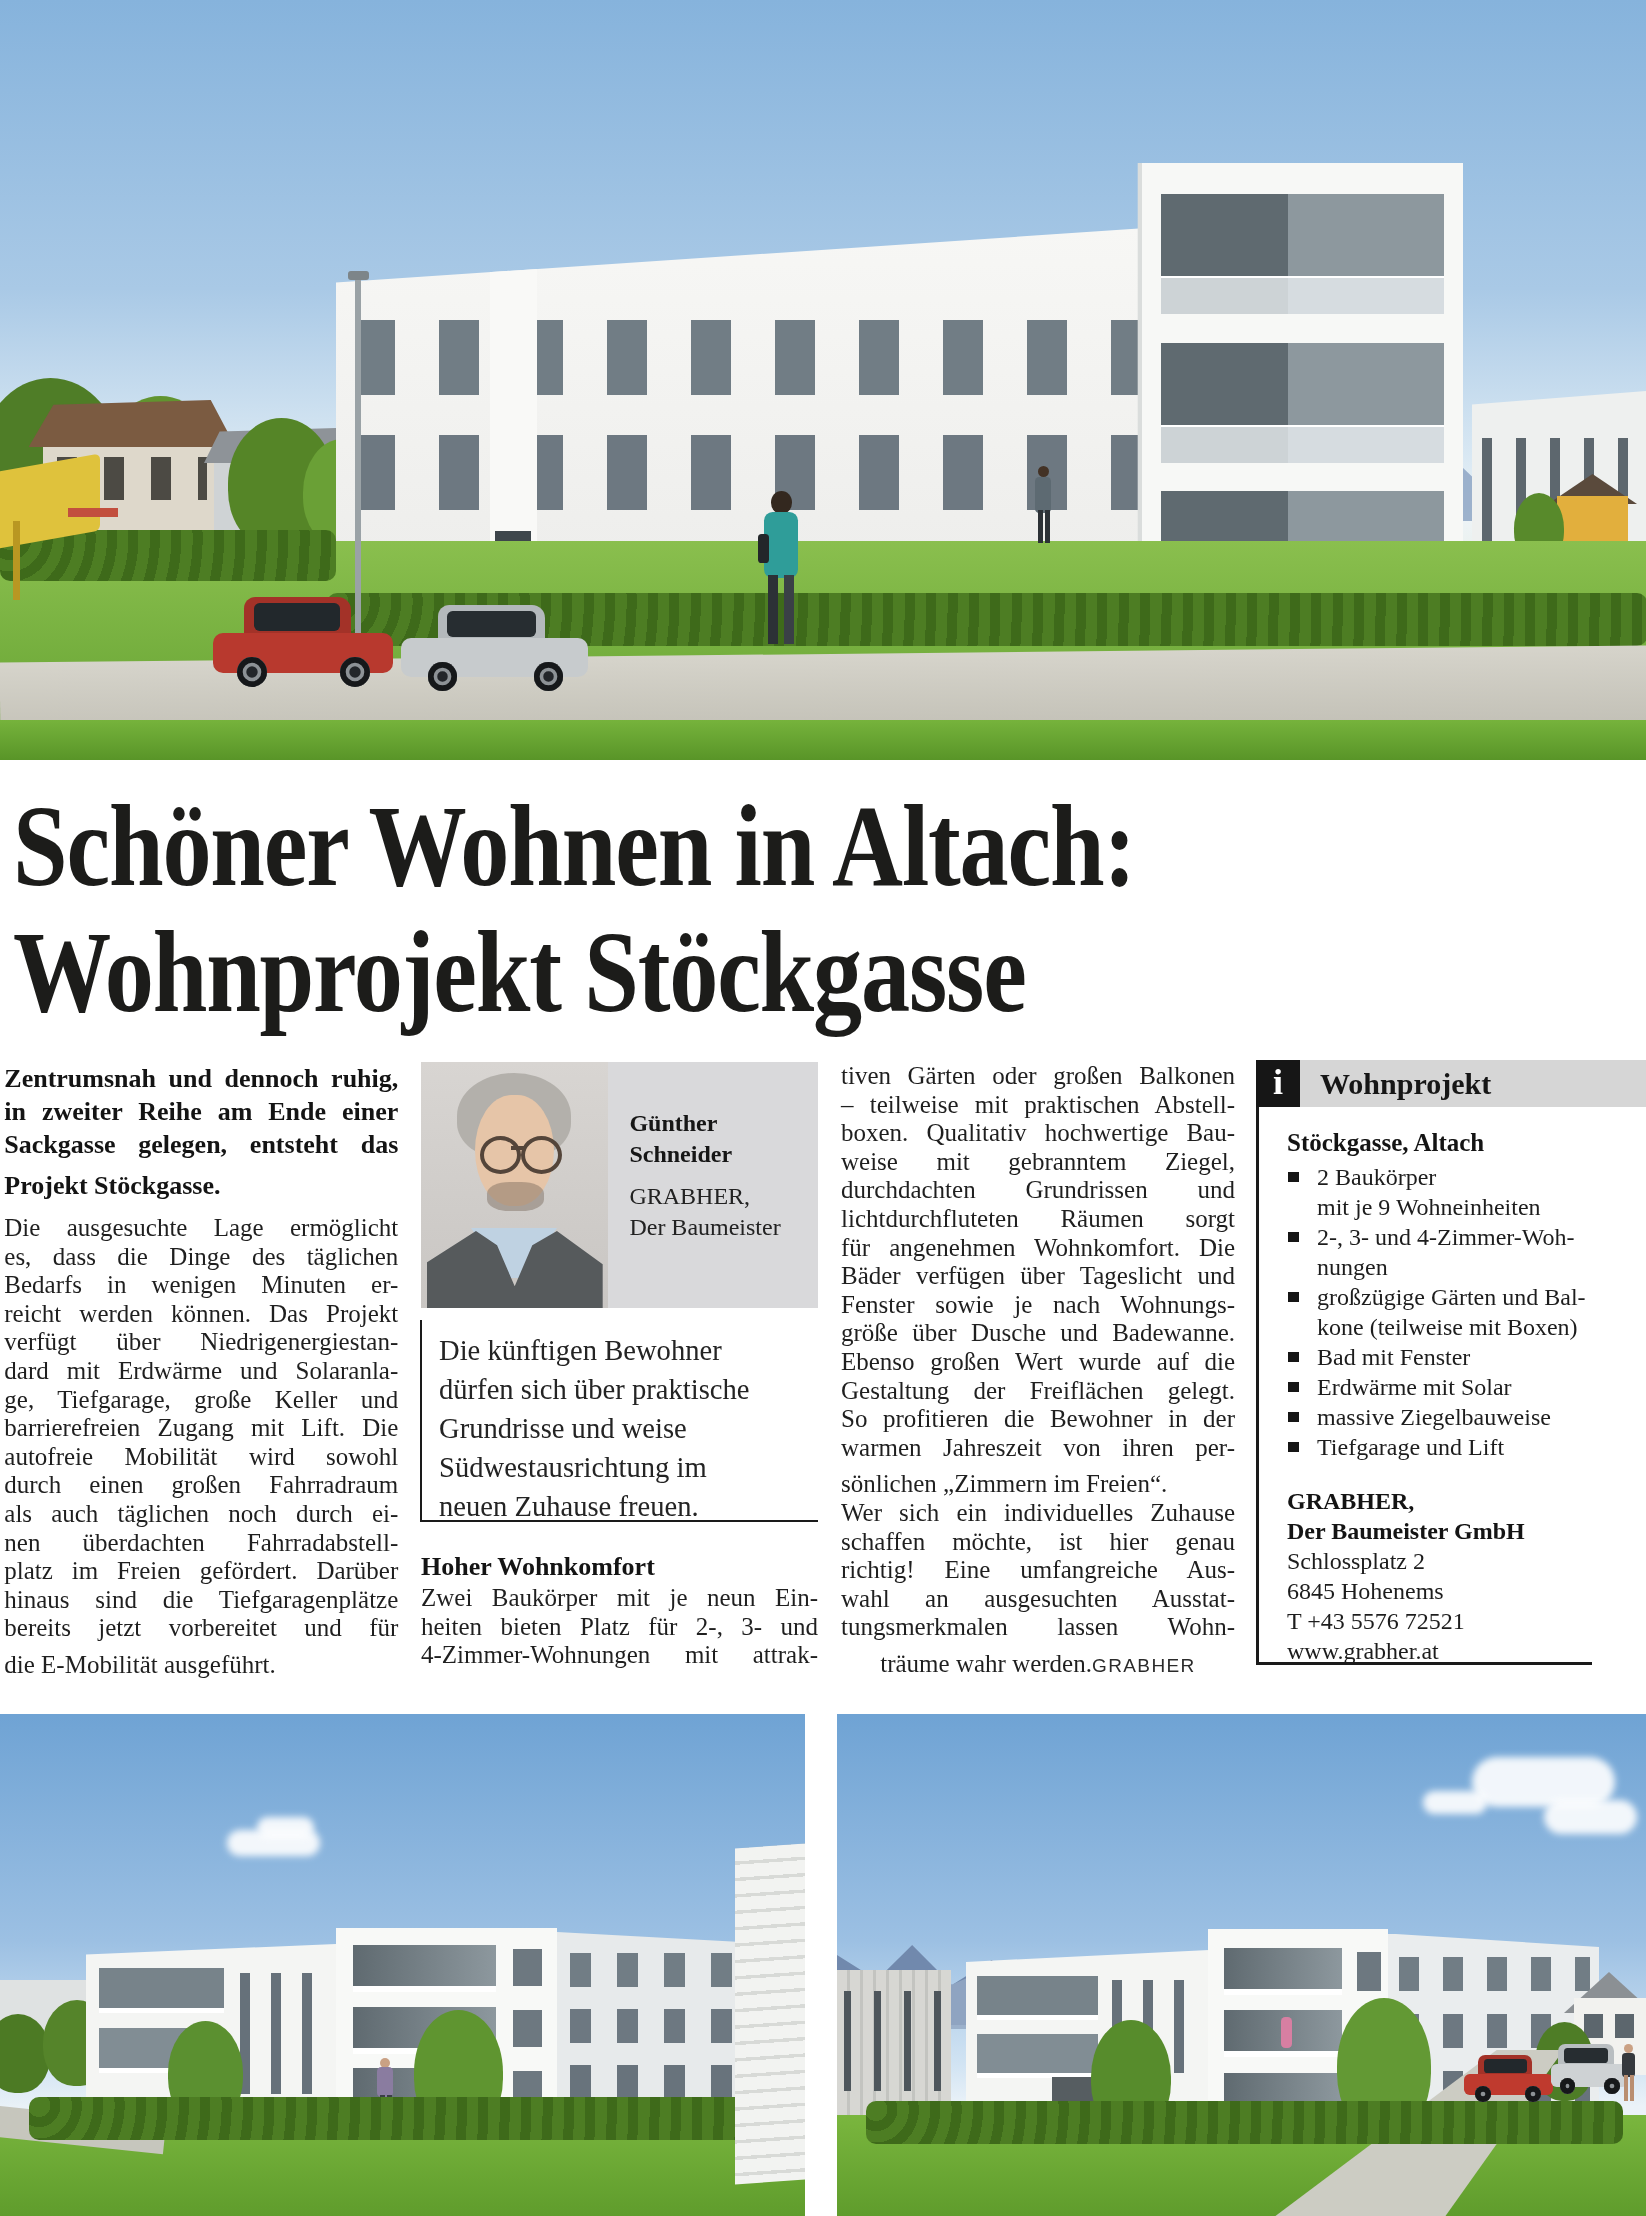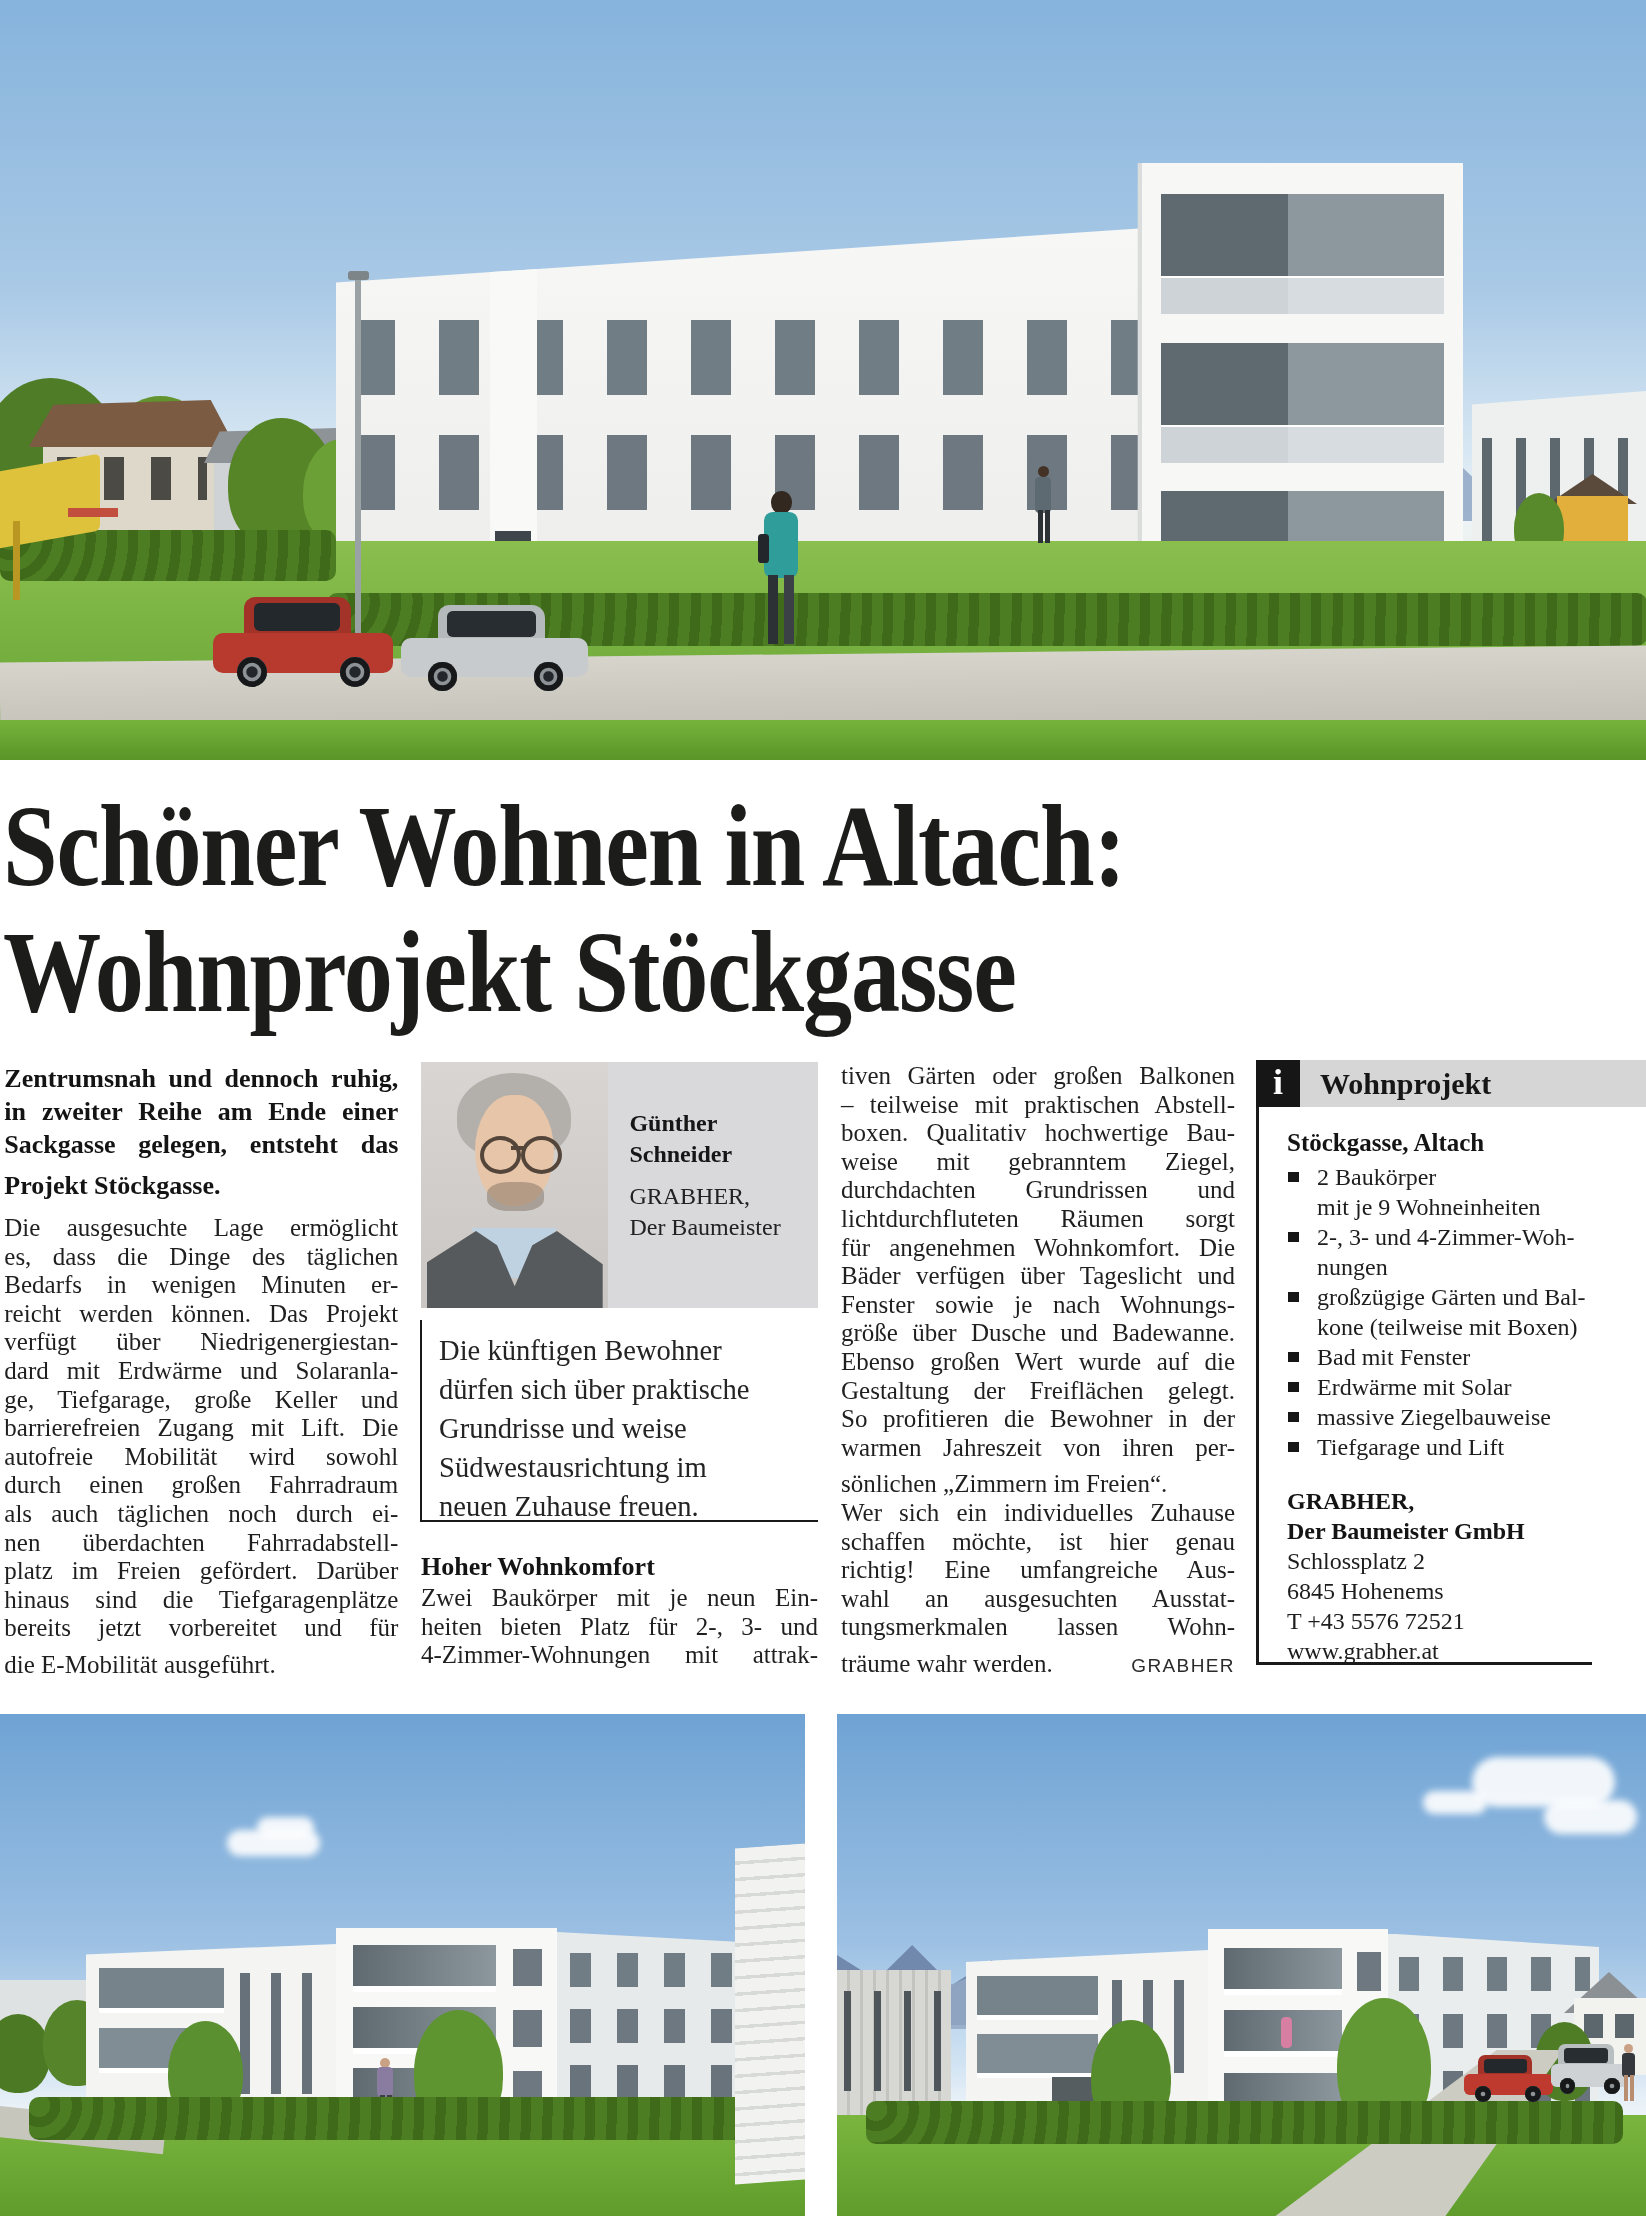--- a/index.html
+++ b/index.html
@@ -1,21 +1,21 @@
 <!DOCTYPE html>
 <html style="font-size:11.4px"><head>
 <meta charset="utf-8">
 <style>
   html,body{margin:0;padding:0;background:#ffffff;}
   .page{position:relative;width:1647px;height:2216px;background:#ffffff;overflow:hidden;
         font-family:"Liberation Serif",serif;color:#1f1f1f;}
   .a{position:absolute;}
 
   
-  .headline{position:absolute;left:3px;top:783px;color:#1c1c1a;font-weight:bold;}
+  .headline{position:absolute;left:13px;top:783px;color:#1c1c1a;font-weight:bold;}
   .hl{display:block;font-size:117px;line-height:126px;white-space:nowrap;
       transform:scaleX(.84);transform-origin:0 50%;letter-spacing:-1.4px;}
 
   
   .ln{font-size:25px;line-height:28.6px;text-align:justify;text-align-last:justify;}
   .ln.nj{text-align-last:left;margin-top:8px;}
   .intro .ln{font-weight:bold;font-size:26px;line-height:33px;color:#141414;}
   .subhead{font-weight:bold;font-size:26px;line-height:31px;color:#141414;}
   .qln{font-size:28.6px;line-height:39px;color:#242424;}
   .anz{font-family:"Liberation Sans",sans-serif;font-size:19px;letter-spacing:1.4px;color:#2b2b2b;}
@@ -207,21 +207,21 @@
     <div class="ln">Ebenso großen Wert wurde auf die</div>
     <div class="ln">Gestaltung der Freiflächen gelegt.</div>
     <div class="ln">So profitieren die Bewohner in der</div>
     <div class="ln">warmen Jahreszeit von ihren per-</div>
     <div class="ln nj">sönlichen „Zimmern im Freien“.</div>
     <div class="ln">Wer sich ein individuelles Zuhause</div>
     <div class="ln">schaffen möchte, ist hier genau</div>
     <div class="ln">richtig! Eine umfangreiche Aus-</div>
     <div class="ln">wahl an ausgesuchten Ausstat-</div>
     <div class="ln">tungsmerkmalen lassen Wohn-</div>
-    <div style="display:flex;justify-content:space-between;align-items:baseline;">
+    <div style="display:flex;justify-content:center;align-items:baseline;">
       <span class="ln nj" style="line-height:28.6px;">träume wahr werden.</span>
       <span class="anz">GRABHER</span>
     </div>
   </div>
 
   <div class="a" style="left:1256px;top:1060px;width:391px;height:605px;">
     <div class="a" style="left:0;top:0;width:44px;height:47px;background:#161616;color:#ffffff;font-weight:bold;font-size:36px;text-align:center;line-height:44px;">
       <span>i</span>
     </div>
     <div class="a" style="left:44px;right:0;top:0;height:47px;background:#d6d6d6;">

